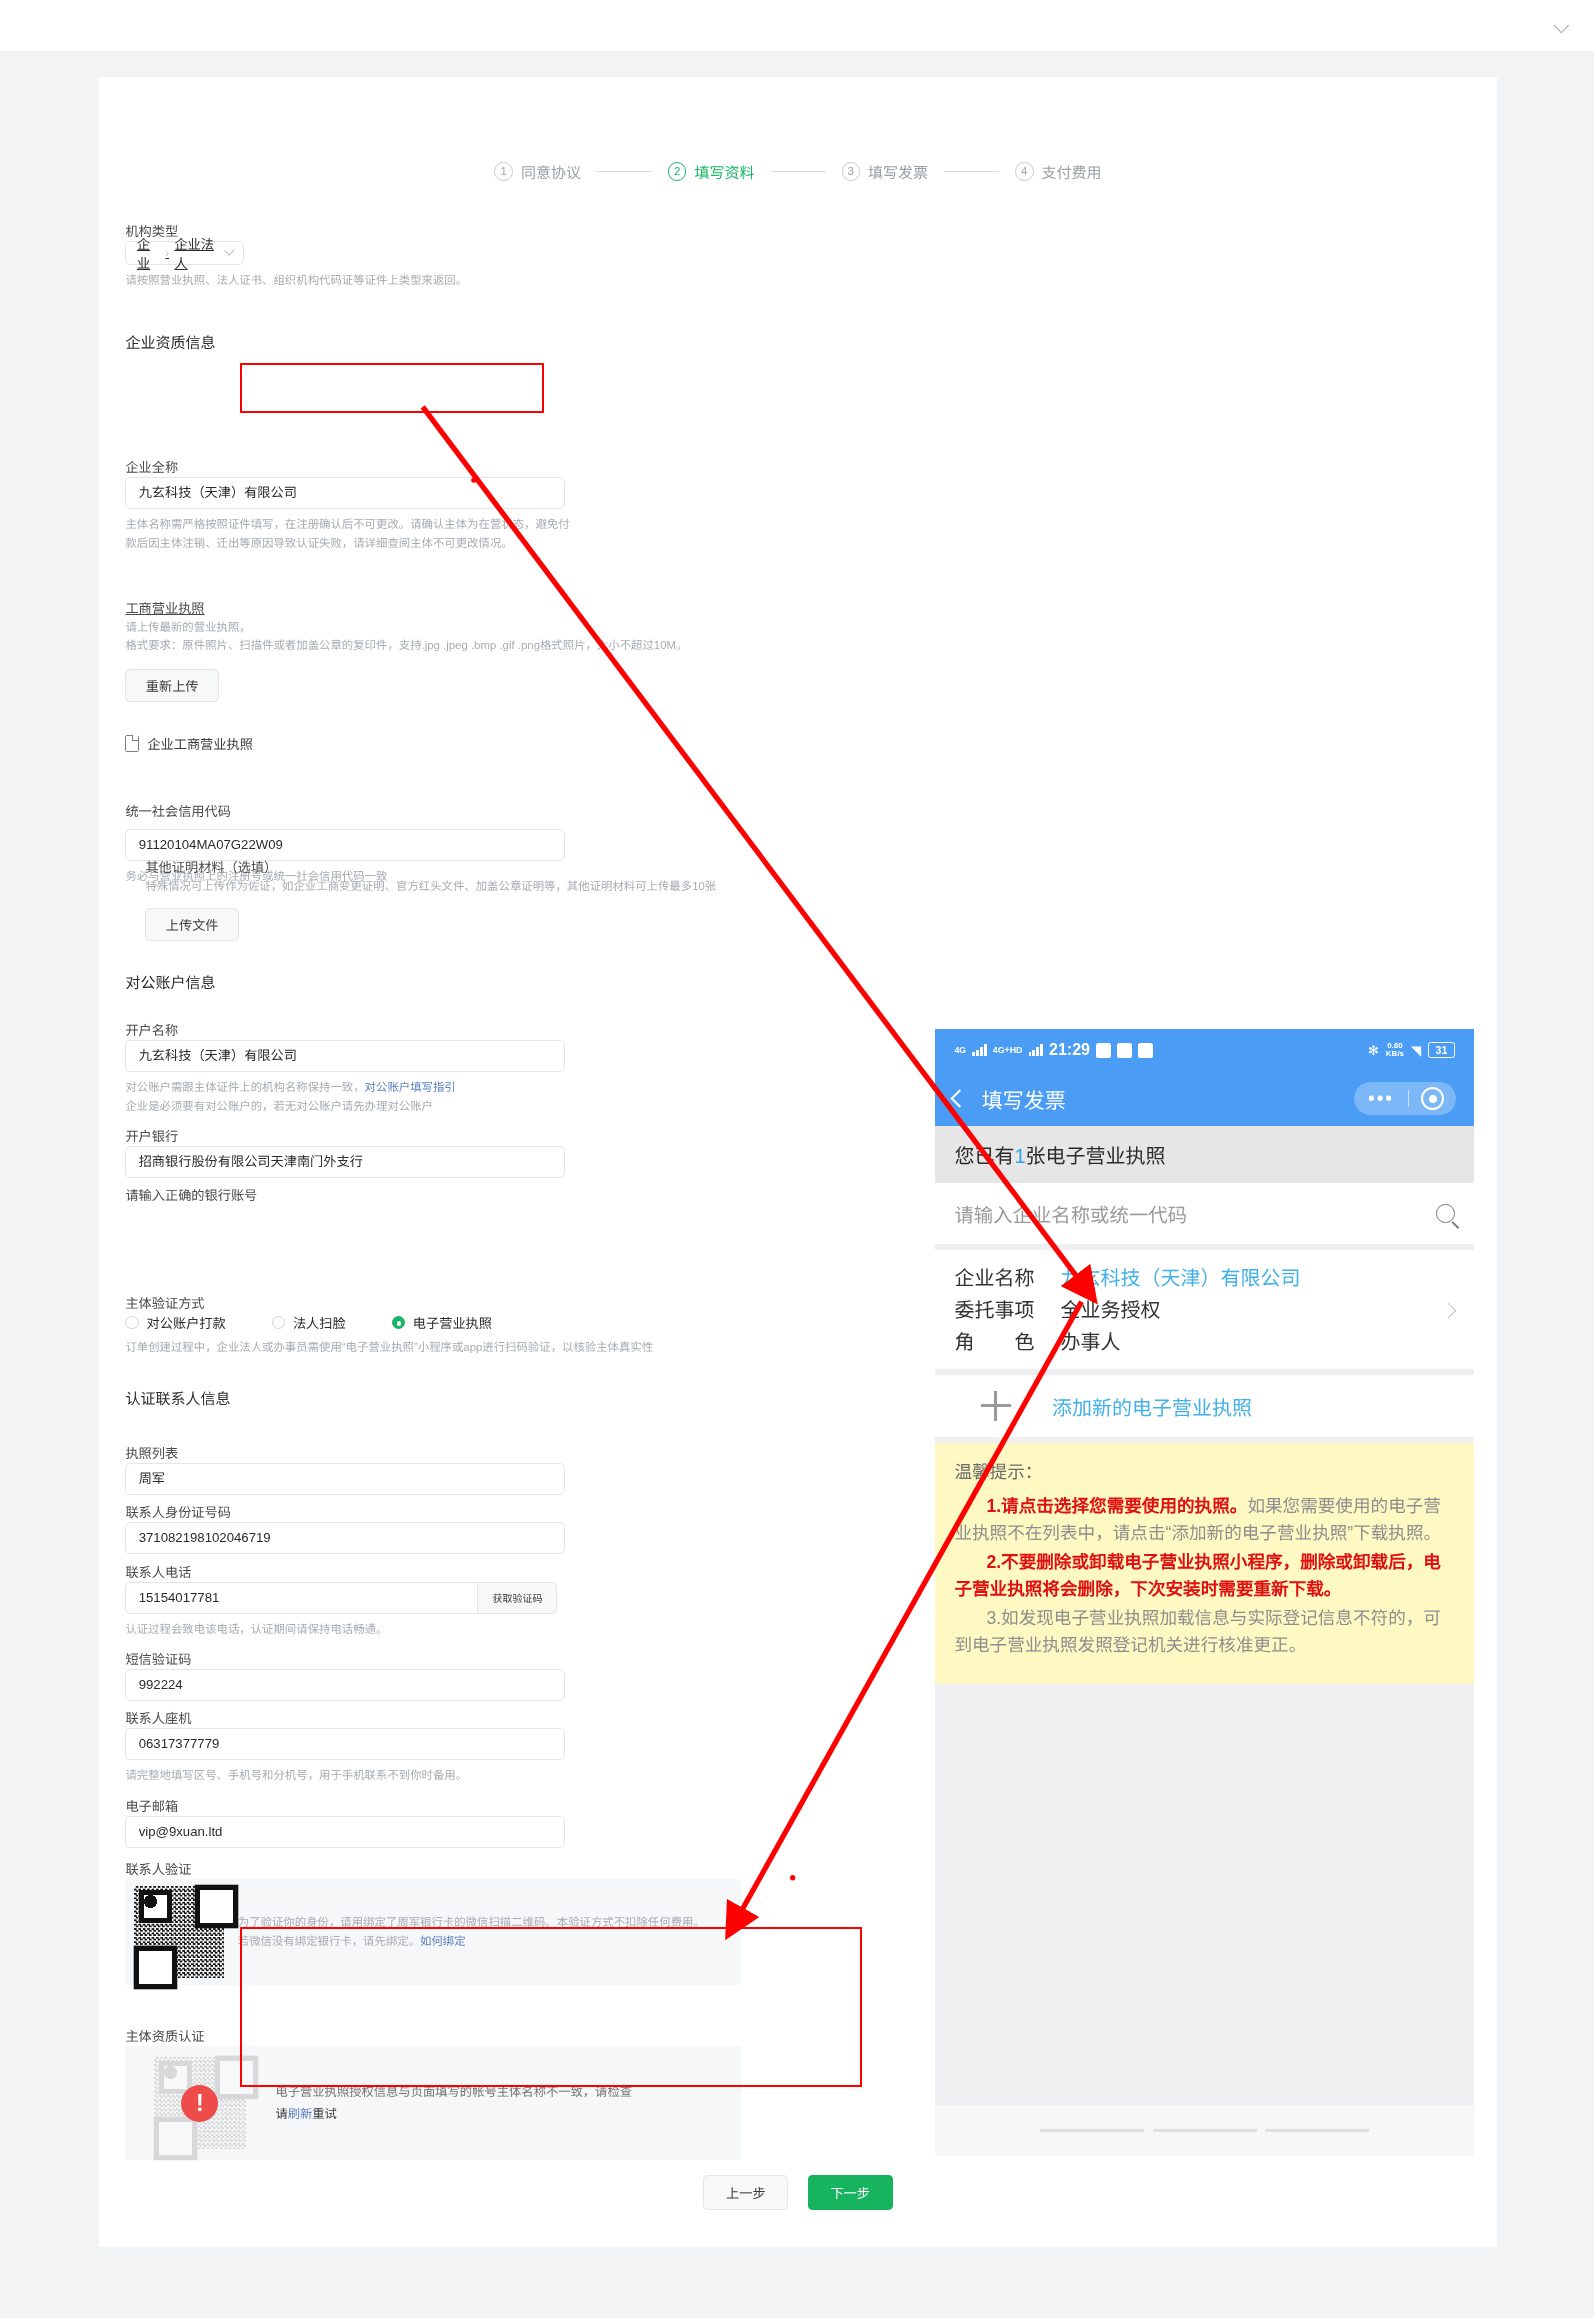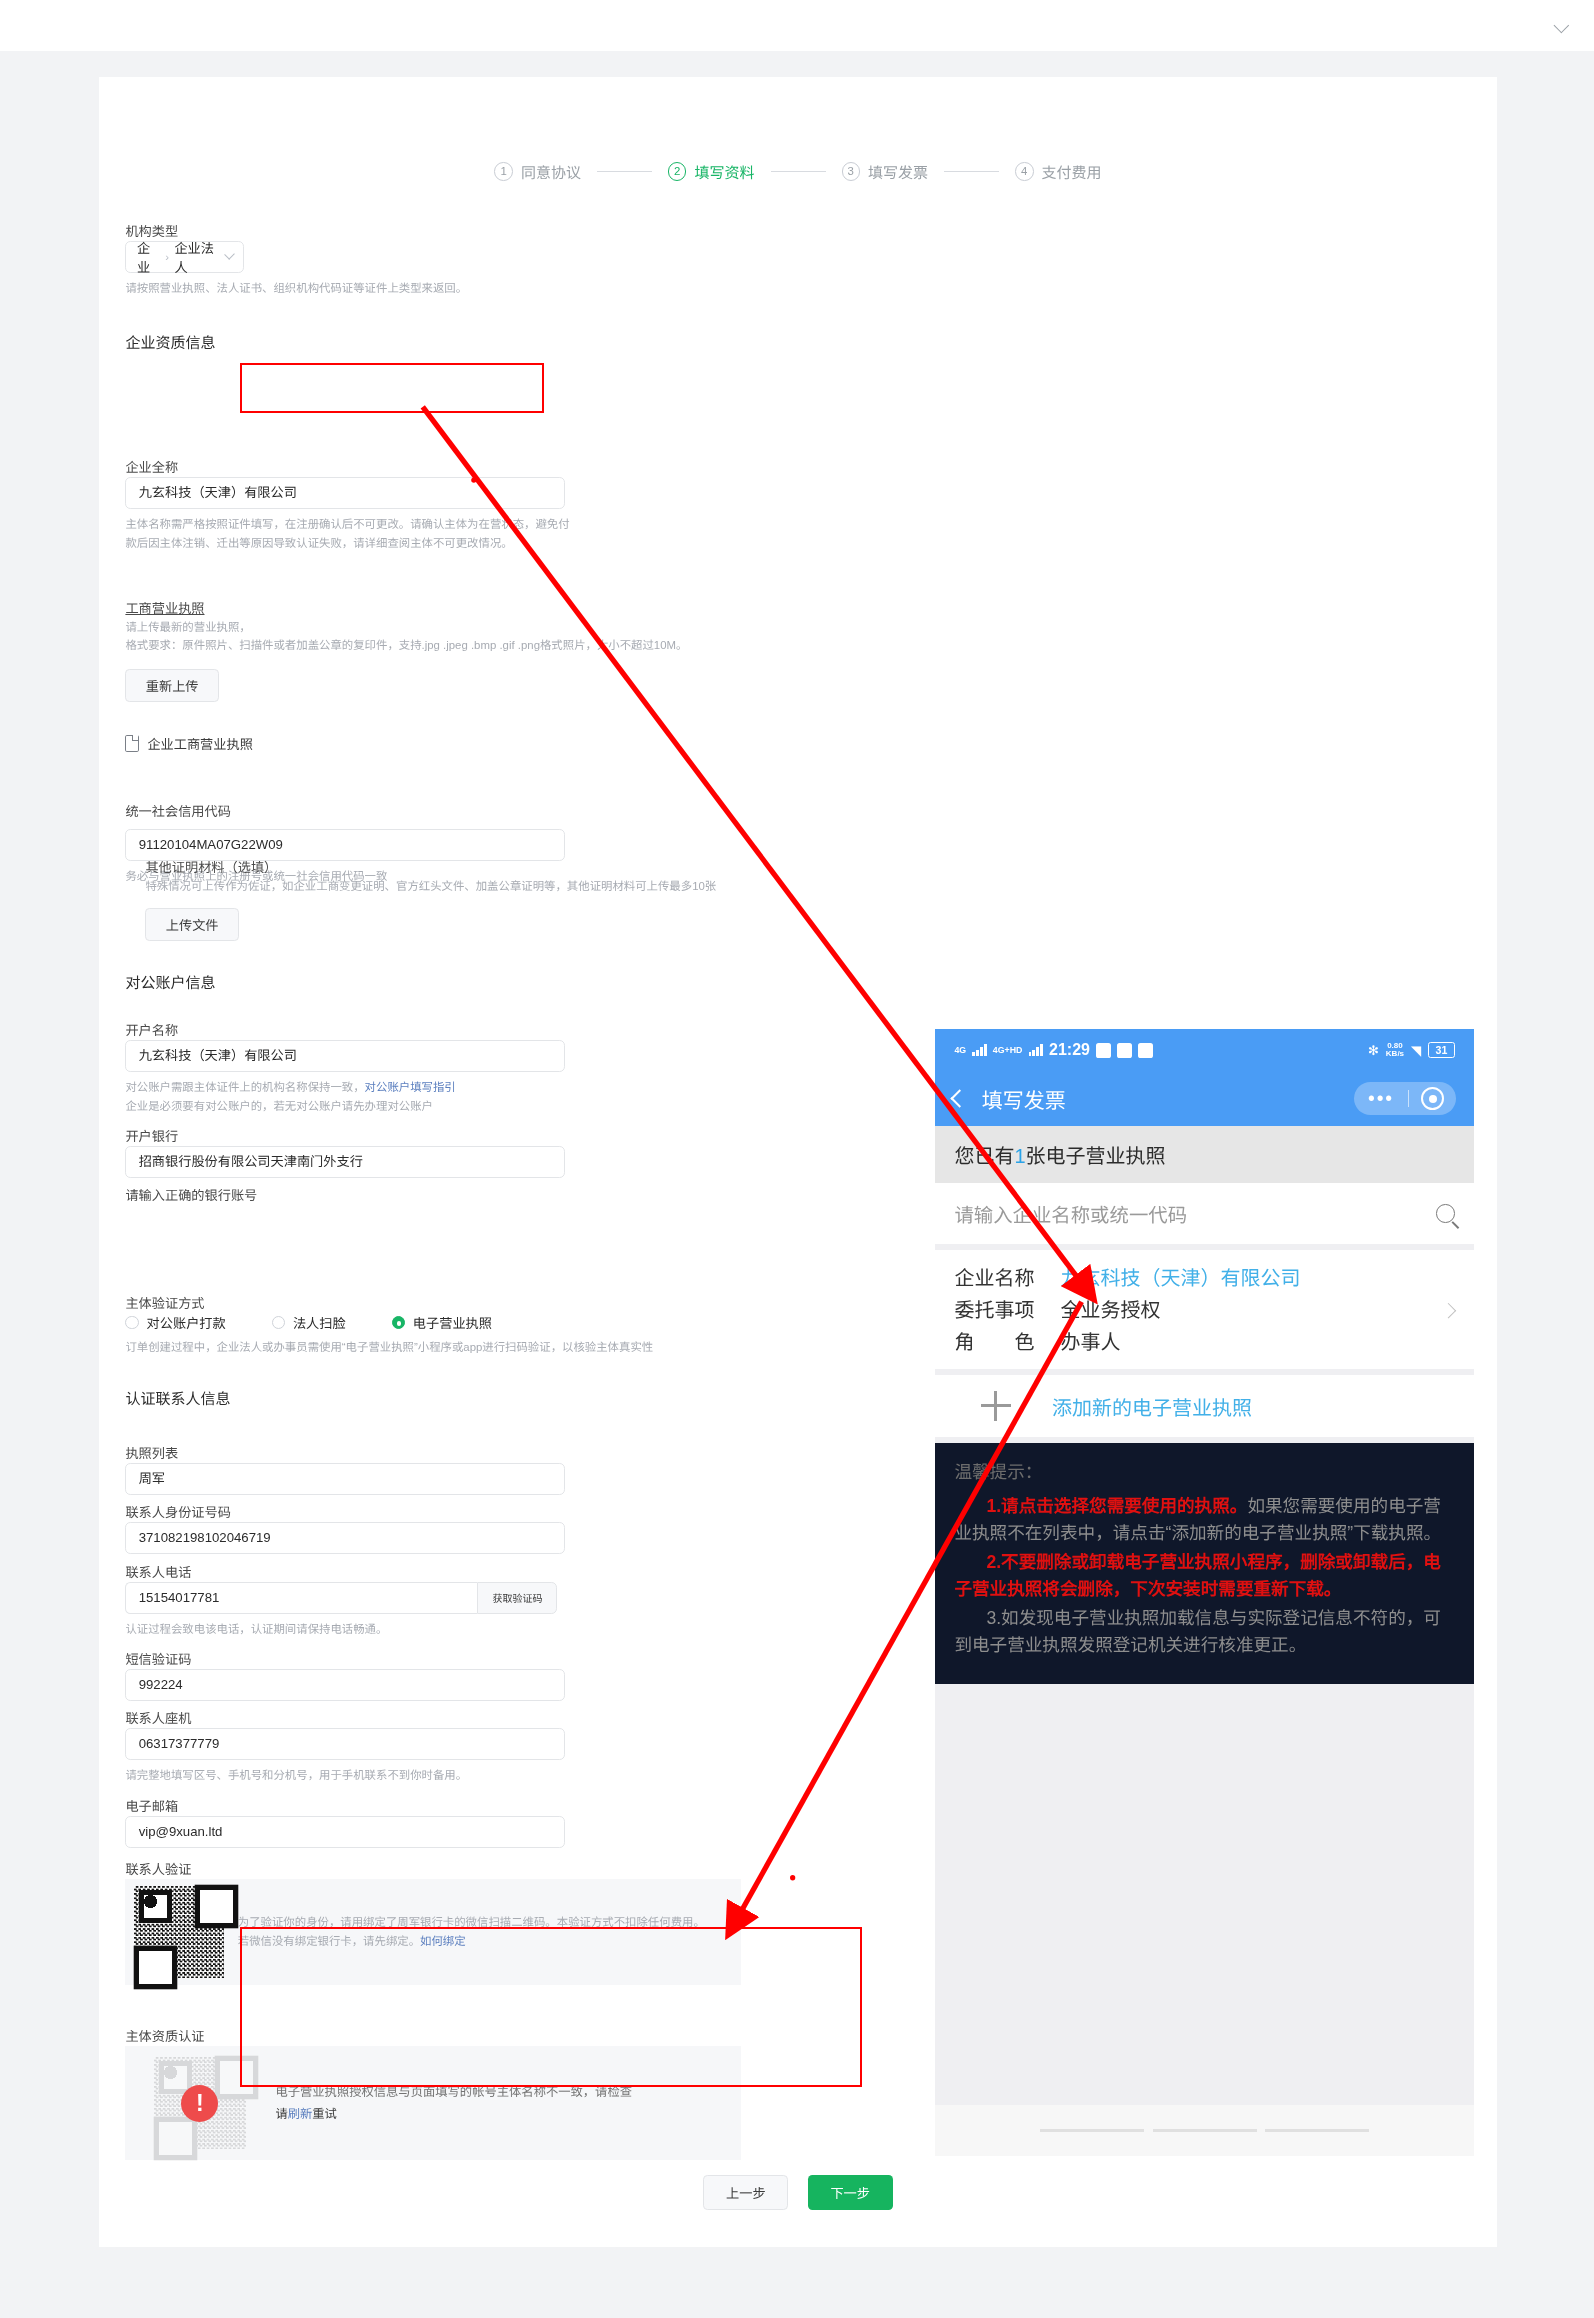--- a/index.html
+++ b/index.html
@@ -74,23 +74,23 @@
     height:32px; border:0.9px solid #e3e5e8; border-radius:5.3px;
     background:#fff; font-size:13.2px; color:#2b2b2b;
     padding:0 12.3px; line-height:30px;
     display:flex; align-items:center;
   }
   .hint{ font-size:11.4px; color:#a7abb2; line-height:18.5px; margin-top:6.2px;}
   .hint .lk{ color:#5b7fbf; }
   .sec-title{ font-size:15px; color:#2b2b2b; }
 
   .select{
-    width:119px; height:32px; border:0.9px solid #e3e5e8; border-radius:5.3px;
+    width:119px; height:24px; border:0.9px solid #e3e5e8; border-radius:5.3px;
     display:flex; align-items:center; padding:0 10.6px; font-size:13.2px;
-    color:#2b2b2b; gap:5.3px;
+    color:#2b2b2b; gap:5.3px;text-decoration:underline;
   }
   .select .sep{ color:#b9bec6; font-size:11.4px; }
   .caret{
     margin-left:auto; width:8px;height:8px;
     border-right:1.3px solid #b9bec6;border-bottom:1.3px solid #b9bec6;
     transform:rotate(45deg) translate(-1.8px,-1.8px);
   }
 
   .btn-gray{
     display:inline-flex; align-items:center; justify-content:center;
@@ -241,21 +241,21 @@
   .ph-add{
     background:#fff;display:flex;align-items:center;gap:41px;
     padding:16px 46px;
   }
   .plus{ position:relative;width:30px;height:30px;}
   .plus::before,.plus::after{content:"";position:absolute;background:#9a9a9a;}
   .plus::before{left:13.2px;top:0;width:2.6px;height:30px;}
   .plus::after{left:0;top:13.2px;width:30px;height:2.6px;}
   .ph-add .t{ color:#42b0e8; font-size:20px;}
   .ph-tips{
-    background:#0f172a; padding:16px 19.4px 23px;
+    background:#fef9c3; padding:16px 19.4px 23px;
     font-size:17.6px; line-height:27px; color:#8e8e8e;
   }
   .ph-tips .t0{ color:#6d6d6d; margin-bottom:7px;}
   .ph-tips p{ margin:0 0 1.8px; text-indent:0;}
   .ph-tips .red-b{ color:#e01010; font-weight:bold;}
   .ph-foot{
     position:absolute; bottom:0; left:0; width:539px; height:51px;
     background:#f7f7f7; display:flex; align-items:center; justify-content:center; gap:8.8px;
   }
   .ph-foot i{ display:block; height:3.5px; background:#e0e0e0; width:104px;}

